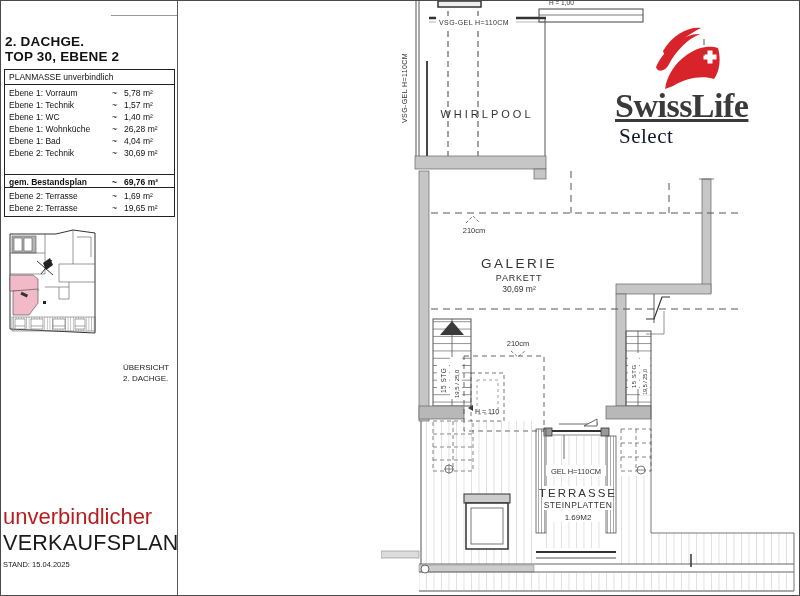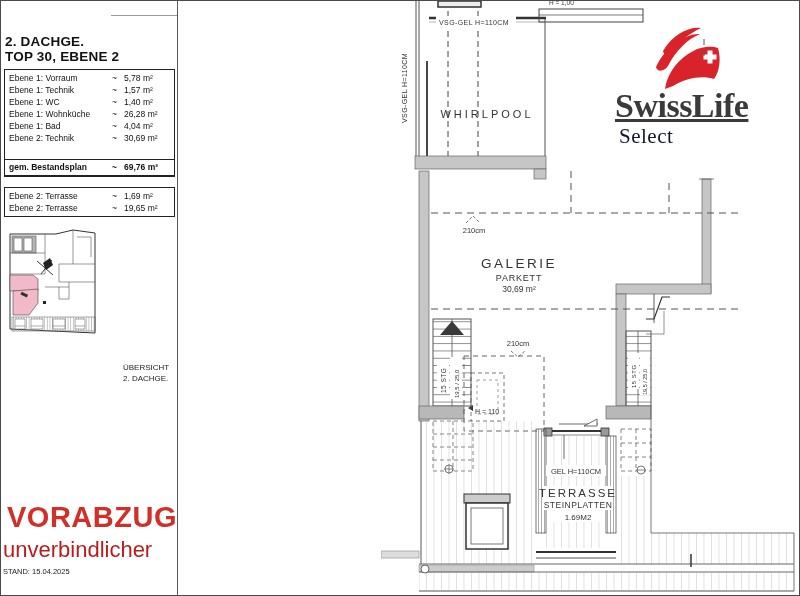--- a/index.html
+++ b/index.html
@@ -48,20 +48,21 @@
 
   <div class="divider"></div>
   <div class="topline"></div>
 
   <div class="title">
     <div>2. DACHGE.</div>
     <div>TOP 30, EBENE 2</div>
   </div>
 
   <div class="tbl tbl1">
+    <div class="tbl-h">PLANMASSE unverbindlich</div>
     <div class="rows">
       <div class="row">
         <span class="lbl">Ebene 1: Vorraum</span>
         <span class="app">~</span>
         <span class="val">5,78 m²</span>
       </div>
       <div class="row">
         <span class="lbl">Ebene 1: Technik</span>
         <span class="app">~</span>
         <span class="val">1,57 m²</span>
@@ -142,22 +143,22 @@
       <path d="M8 99 H18 M24 99 H36 M46 99 H58 M68 99 H78"></path>
     </g>
   </svg>
 
   <div class="uebersicht">
     <div>ÜBERSICHT</div>
     <div>2. DACHGE.</div>
   </div>
 
   <div class="stamp">
-    <div class="vorabzug" style="color:#d03028">VORABZUG</div>
     <div class="s2">unverbindlicher</div>
+    <div class="s3">VERKAUFSPLAN</div>
     <div class="stand">STAND: 15.04.2025</div>
   </div>
 
   <div class="logo">
     <svg class="logo-flag" width="74" height="68" viewBox="0 0 74 68">
       <g fill="#d8232a">
         <path d="M10 26 C20 8 38 1 48 3 C36 9 24 17 17 28 C14 32 11 30 10 26 Z"></path>
         <path d="M3 42 C13 20 34 8 47 9 C35 14 23 25 15 41 C11 47 4 47 3 42 Z"></path>
         <path d="M12 64 C14 50 22 38 35 29 C45 22 57 20 65 23 C68 33 67 46 61 54 C49 50 33 53 20 61 L12 64 Z"></path>
       </g>

